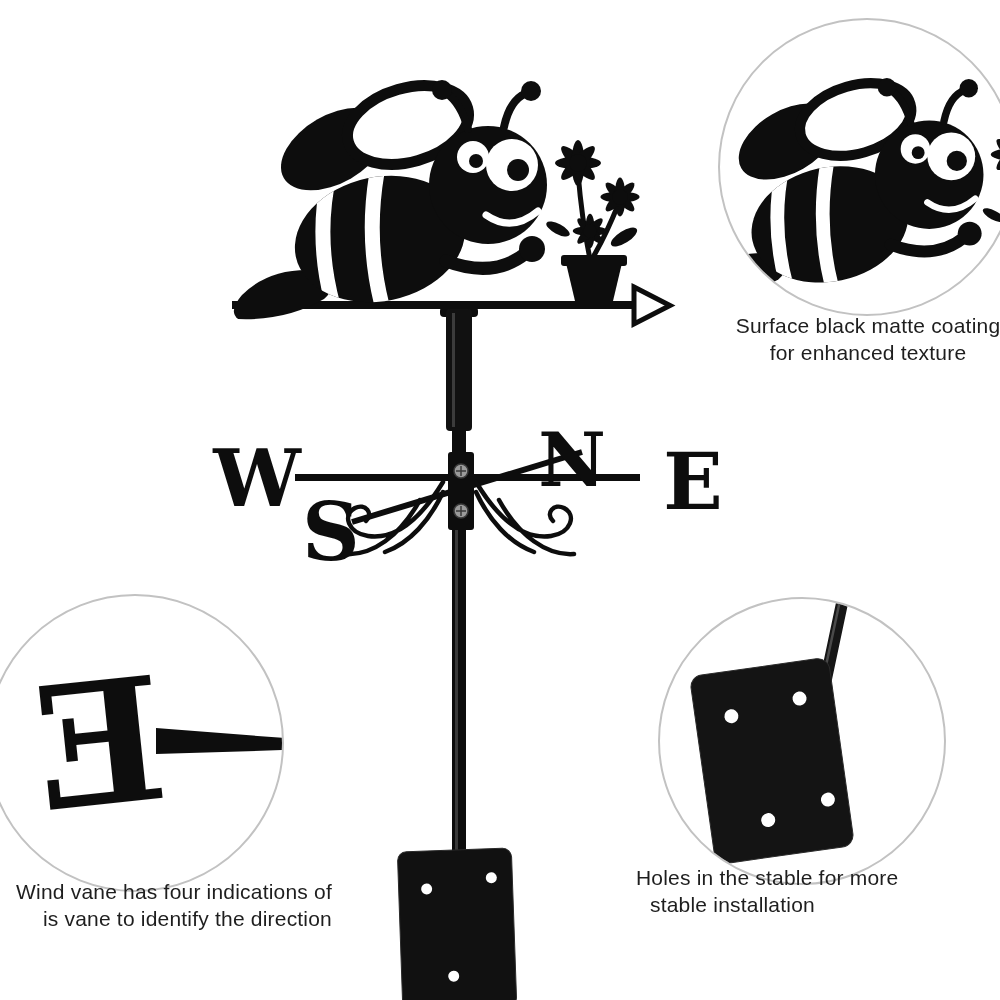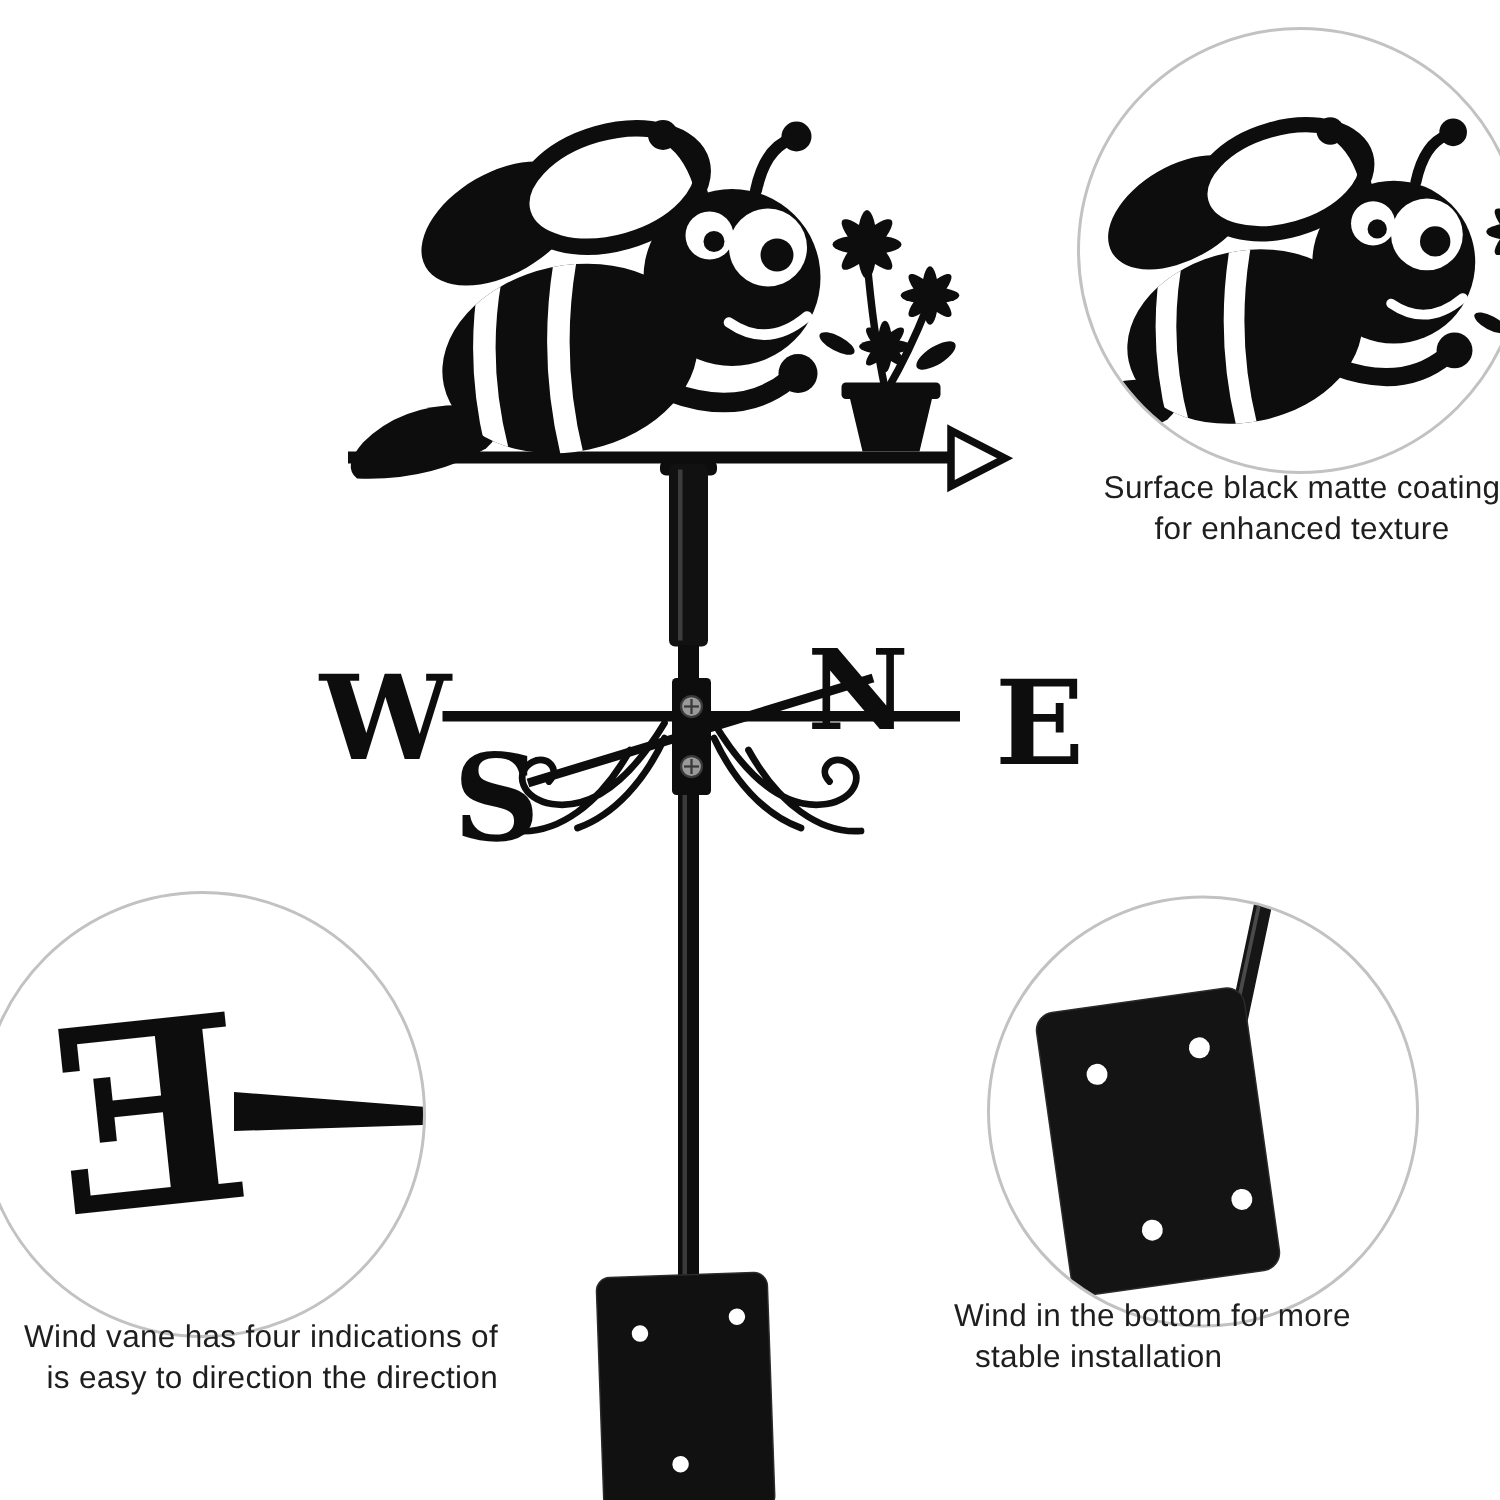--- a/index.html
+++ b/index.html
@@ -163,21 +163,21 @@
     </svg>
   </div>
 
   <div class="caption caption-coating">
     <div>Surface black matte coating</div>
     <div>for enhanced texture</div>
   </div>
 
   <div class="caption caption-directions">
     <div>Wind vane has four indications of</div>
-    <div>is easy to direction the direction</div>
+    <div>is vane to identify the direction</div>
   </div>
 
   <div class="caption caption-holes">
-    <div>Wind in the bottom for more</div>
+    <div>Holes in the stable for more</div>
     <div class="indent">stable installation</div>
   </div>
 
 </div>
 
 </body></html>

